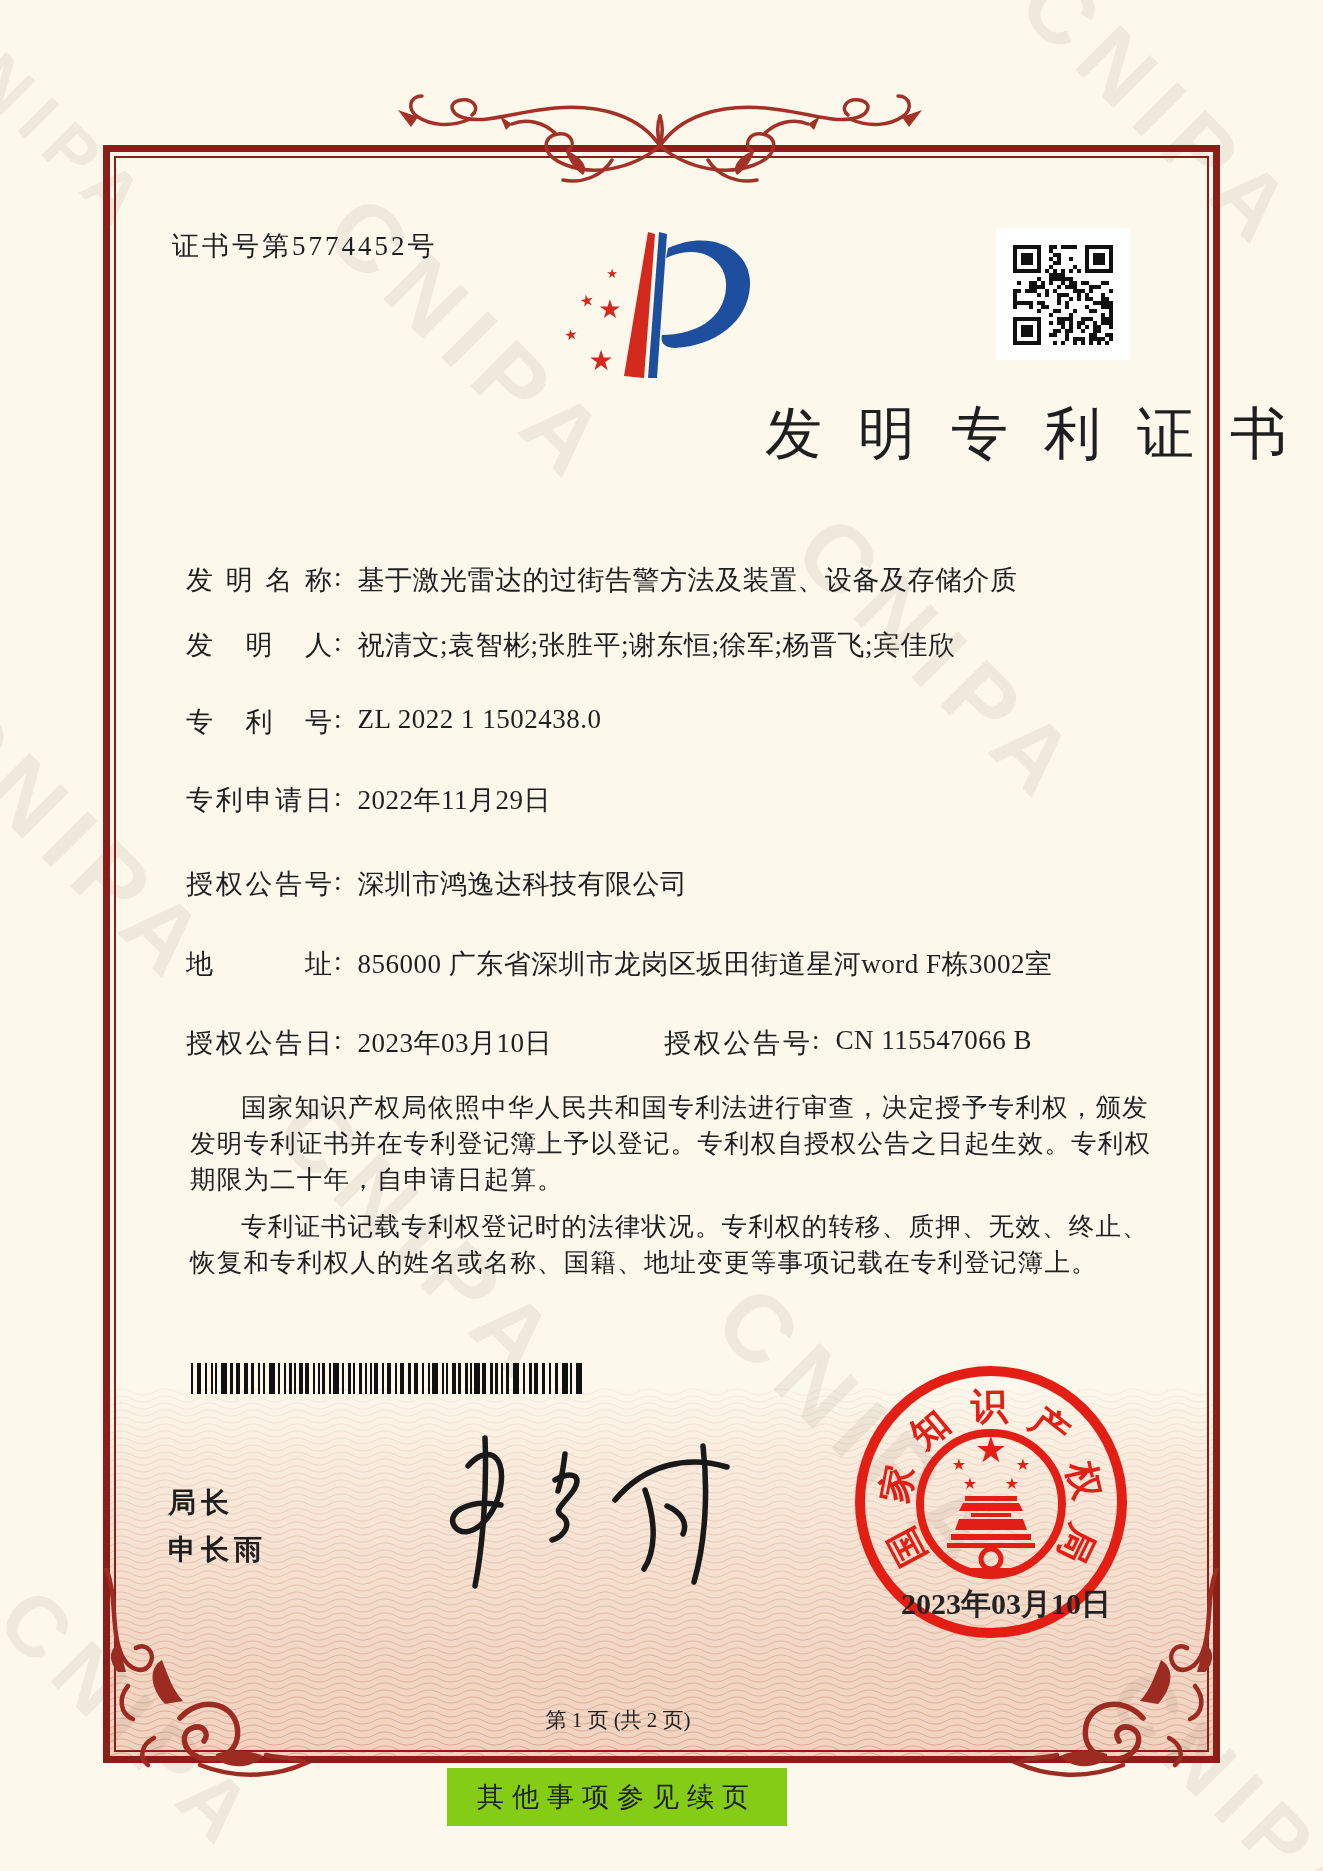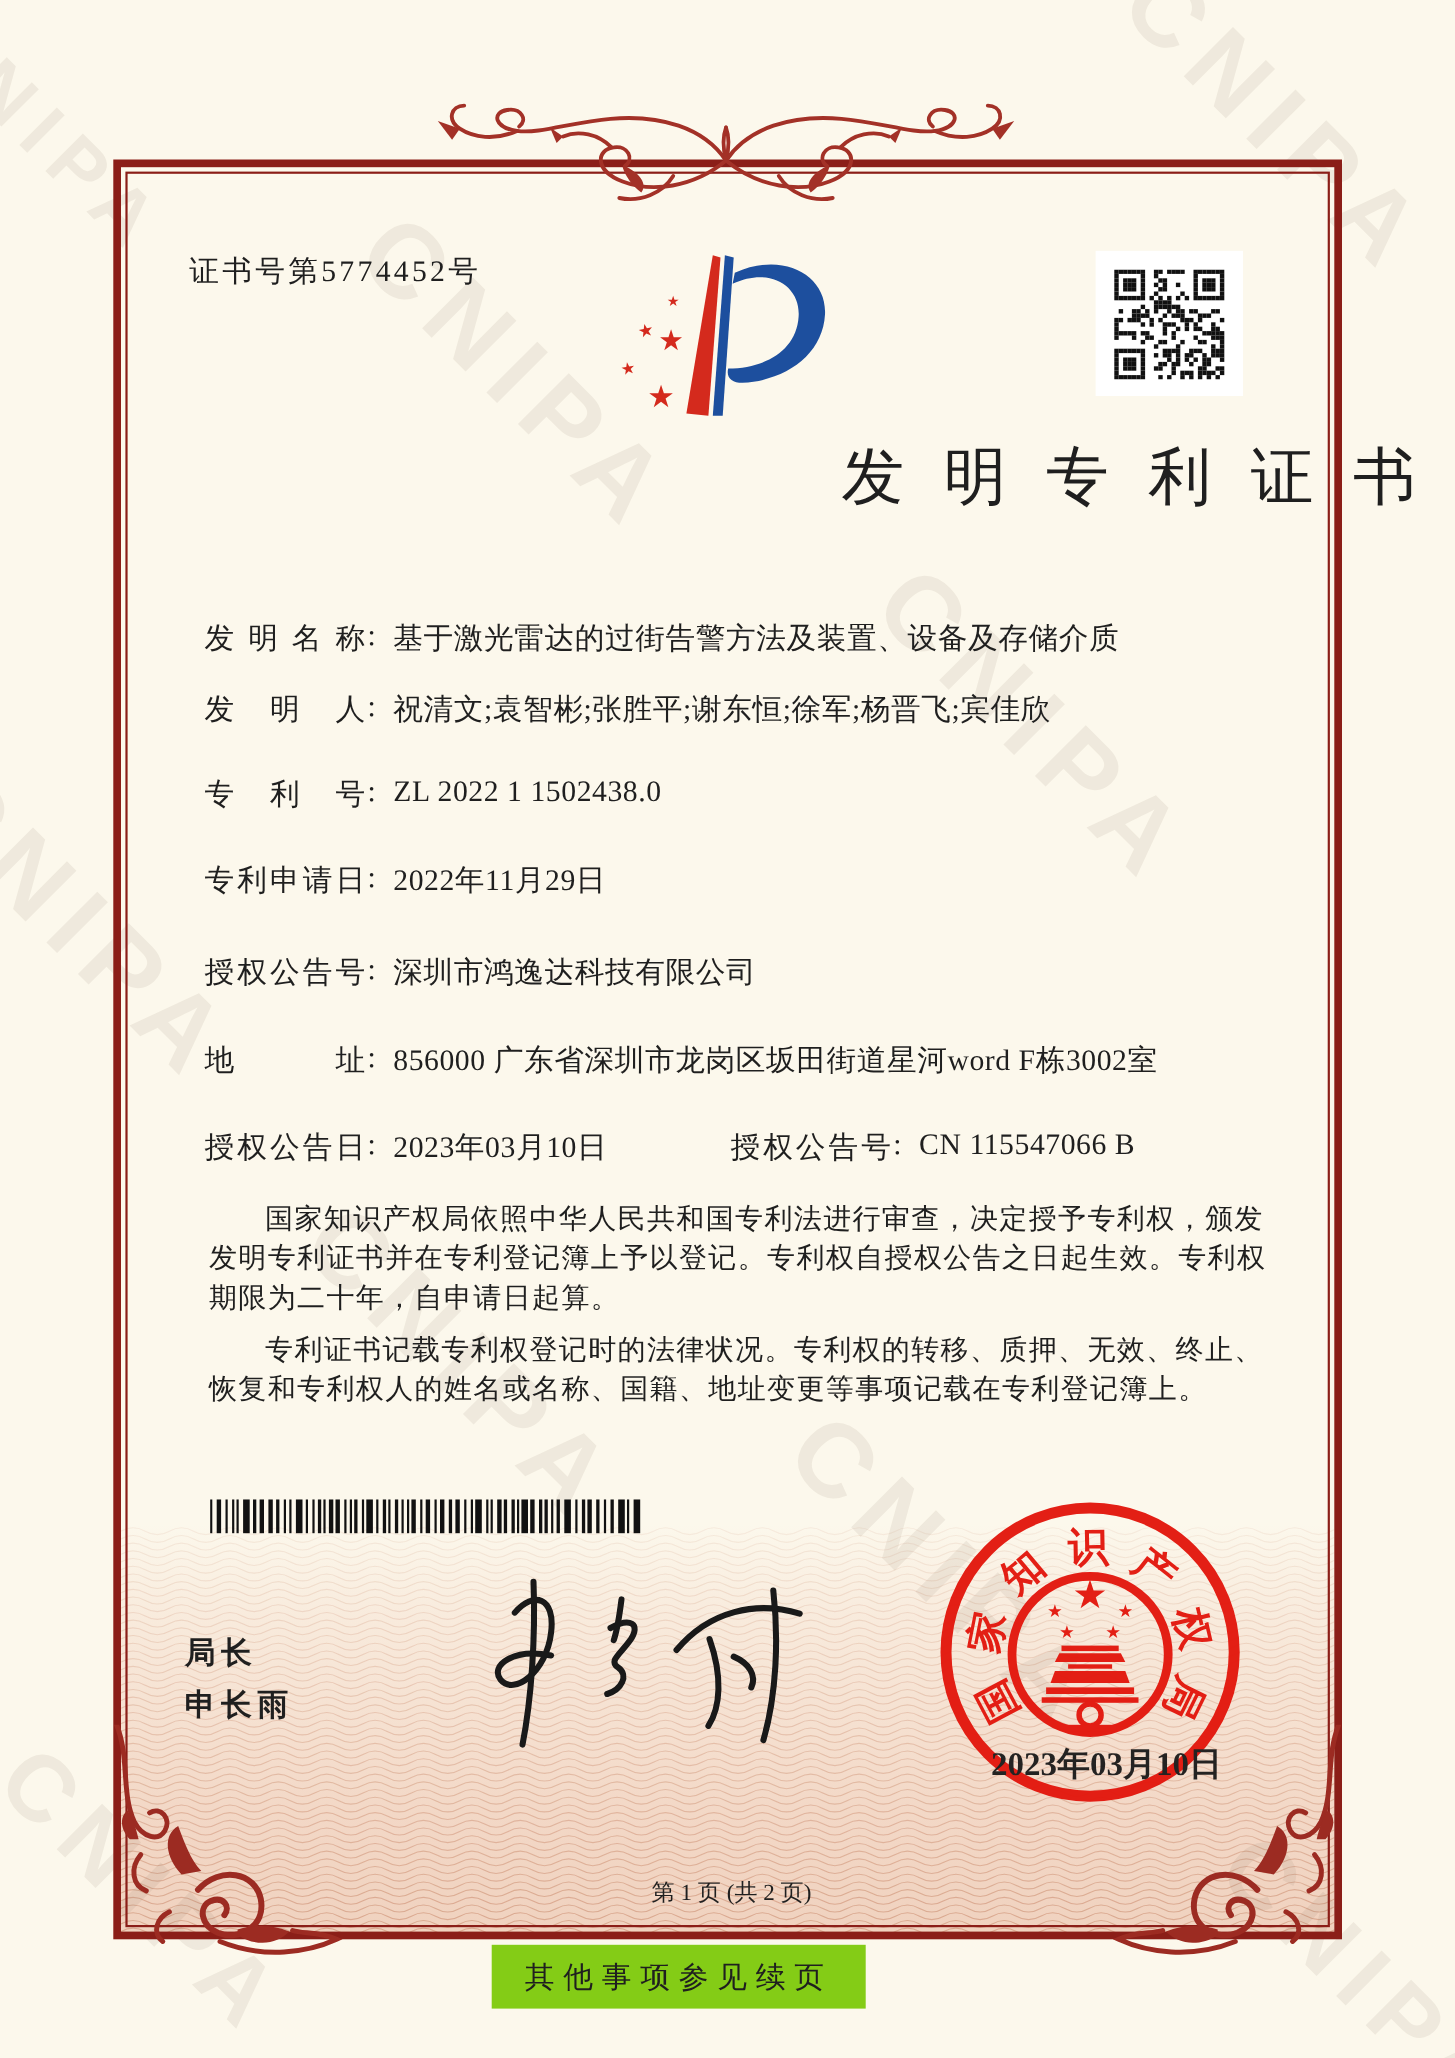--- a/index.html
+++ b/index.html
@@ -36,21 +36,21 @@
   .grant-right{position:absolute;left:478px;top:0;display:inline-flex;}
   .paras{position:absolute;left:190px;top:1090px;width:962px;}
   .paras p{margin:0 0 11px 0;text-indent:2em;font-size:25.5px;line-height:36px;letter-spacing:1.2px;}
   .barcode{position:absolute;left:191px;top:1363px;}
   .director-title{position:absolute;left:168px;top:1484px;font-family:"Liberation Sans","DejaVu Sans",sans-serif;
       font-weight:700;font-size:28px;letter-spacing:5px;}
   .director-name{position:absolute;left:168px;top:1531px;font-family:"Liberation Sans","DejaVu Sans",sans-serif;
       font-weight:700;font-size:28px;letter-spacing:5px;}
   .signature{position:absolute;left:405px;top:1428px;}
   .seal{position:absolute;left:851px;top:1362px;opacity:.96;}
-  .page-num{position:absolute;left:103px;top:1706px;width:1030px;text-align:center;font-size:21px;margin-left:47px;}
+  .page-num{position:absolute;left:103px;top:1706px;width:1030px;text-align:center;font-size:21px;}
   .cont-box{position:absolute;left:617px;top:1768px;transform:translateX(-50%);background:#84cc16;
       padding:11px 30px;font-size:27px;letter-spacing:8px;white-space:nowrap;}
 </style>
 </head>
 <body>
 
 <div class="page">
 
   <div class="waves-band">
     <svg id="waves" width="1103" height="372" viewBox="0 0 1103 372">

